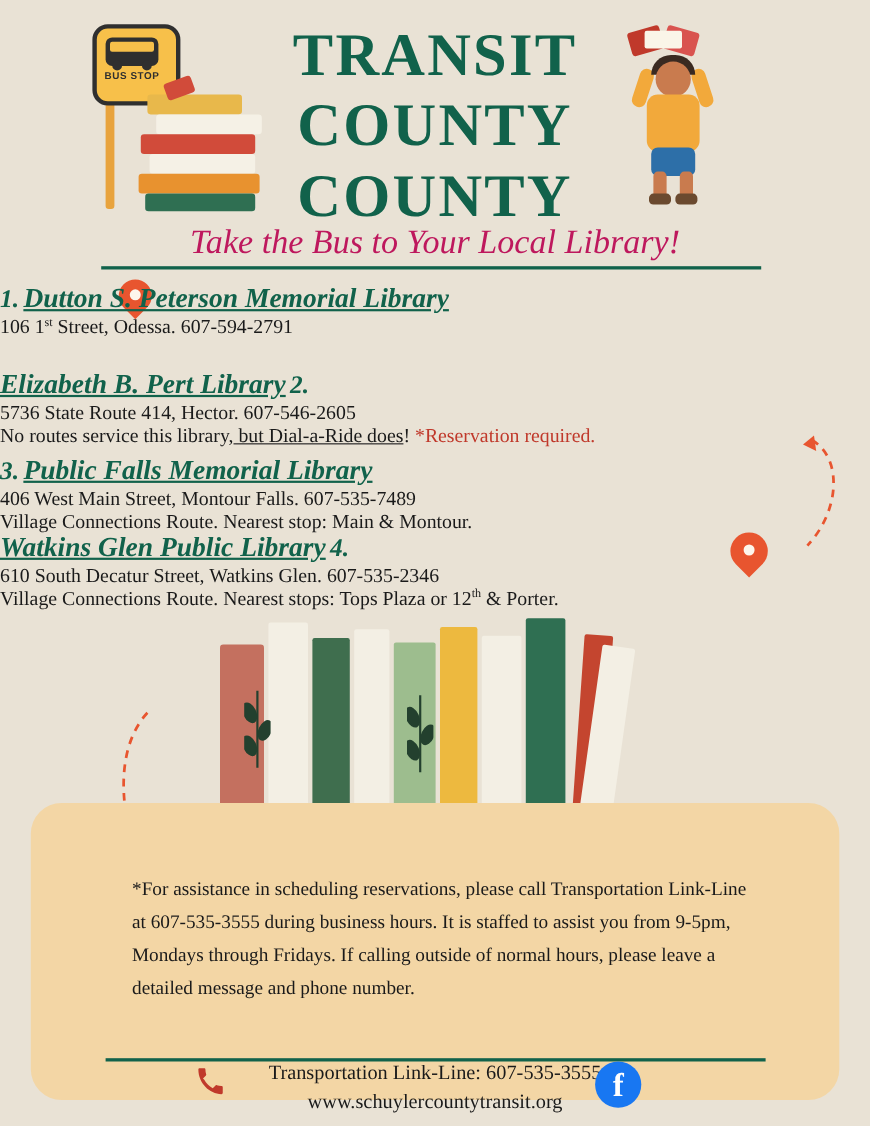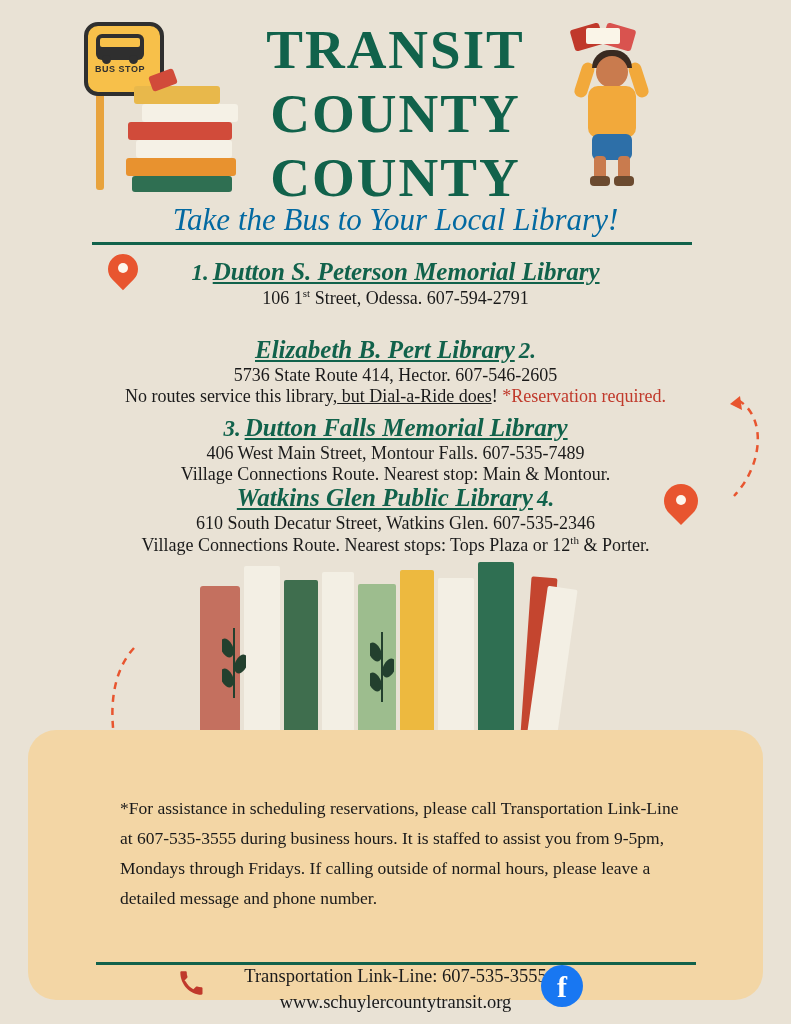--- a/index.html
+++ b/index.html
@@ -18,21 +18,21 @@
     color:#11624b;
     font-family:"Liberation Serif", serif;
     font-weight:bold;
     font-size:55px;
     line-height:64px;
     letter-spacing:2px;
   }
   .subtitle{
     position:absolute;top:202px;left:0;width:791px;
     text-align:center;
-    color:#0369a1;
+    color:#be185d;
     font-style:italic;
     font-size:31px;
     font-family:"Liberation Serif", serif;
   }
   .rule{
     position:absolute;left:92px;width:600px;height:3px;background:#11624b;
   }
   .rule.top{top:242px;}
 
   
@@ -76,21 +76,21 @@
   .kid-legs{position:absolute;left:592px;top:134px;width:40px;height:26px;border-radius:6px;background:#2d6fa8;}
   .kid-leg-l{position:absolute;left:594px;top:156px;width:12px;height:24px;background:#c97b4e;border-radius:4px;}
   .kid-leg-r{position:absolute;left:618px;top:156px;width:12px;height:24px;background:#c97b4e;border-radius:4px;}
   .kid-shoe-l{position:absolute;left:590px;top:176px;width:20px;height:10px;background:#6b4a2f;border-radius:4px;}
   .kid-shoe-r{position:absolute;left:614px;top:176px;width:20px;height:10px;background:#6b4a2f;border-radius:4px;}
   .kid-book-l{position:absolute;left:572px;top:26px;width:30px;height:22px;background:#c0392b;border-radius:3px;transform:rotate(-16deg);}
   .kid-book-r{position:absolute;left:604px;top:26px;width:30px;height:22px;background:#d9534f;border-radius:3px;transform:rotate(16deg);}
   .kid-book-pages{position:absolute;left:586px;top:28px;width:34px;height:16px;background:#faf5e8;transform:rotate(0deg);border-radius:2px;}
 
   
-  .entry{position:absolute;left:0;width:791px;text-align:center;}
+  .entry{position:absolute;left:0;width:791px;}
   .lib-name{
     color:#11624b;font-style:italic;font-weight:bold;font-size:25px;
     text-decoration:underline;display:inline-block;
   }
   .num{
     color:#11624b;font-weight:bold;font-style:italic;font-size:23px;display:inline-block;
   }
   .addr{font-size:18px;color:#1a1a1a;margin-top:1px;}
   .route{font-size:18px;color:#1a1a1a;}
   .u{text-decoration:underline;}
@@ -199,21 +199,21 @@
     <span class="lib-name">Elizabeth B. Pert Library</span>
     <span class="num">2.</span>
     <div class="addr">5736 State Route 414, Hector. 607-546-2605</div>
     <div class="route">
       <span>No routes service this library,</span><span class="u"> but Dial-a-Ride does</span><span>!</span><span class="red"> *Reservation required.</span>
     </div>
   </div>
 
   <div class="entry" style="top:414px;">
     <span class="num">3.</span>
-    <span class="lib-name">Dutton Falls Memorial Library</span>
+    <span class="lib-name">Public Falls Memorial Library</span>
     <div class="addr">406 West Main Street, Montour Falls. 607-535-7489</div>
     <div class="route">Village Connections Route. Nearest stop: Main &amp; Montour.</div>
   </div>
 
   <div class="entry" style="top:484px;">
     <span class="lib-name">Watkins Glen Public Library</span>
     <span class="num">4.</span>
     <div class="addr">610 South Decatur Street, Watkins Glen. 607-535-2346</div>
     <div class="route">
       <span>Village Connections Route. Nearest stops: Tops Plaza or 12</span><sup>th</sup><span> &amp; Porter.</span>

